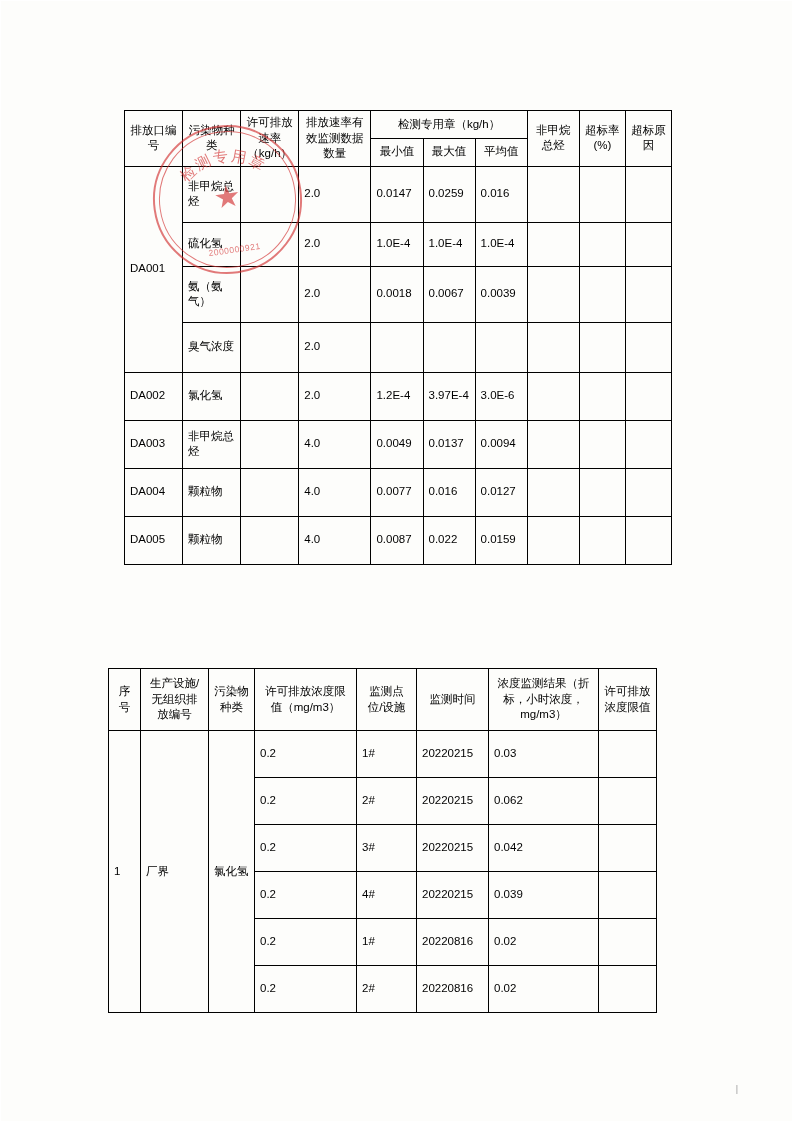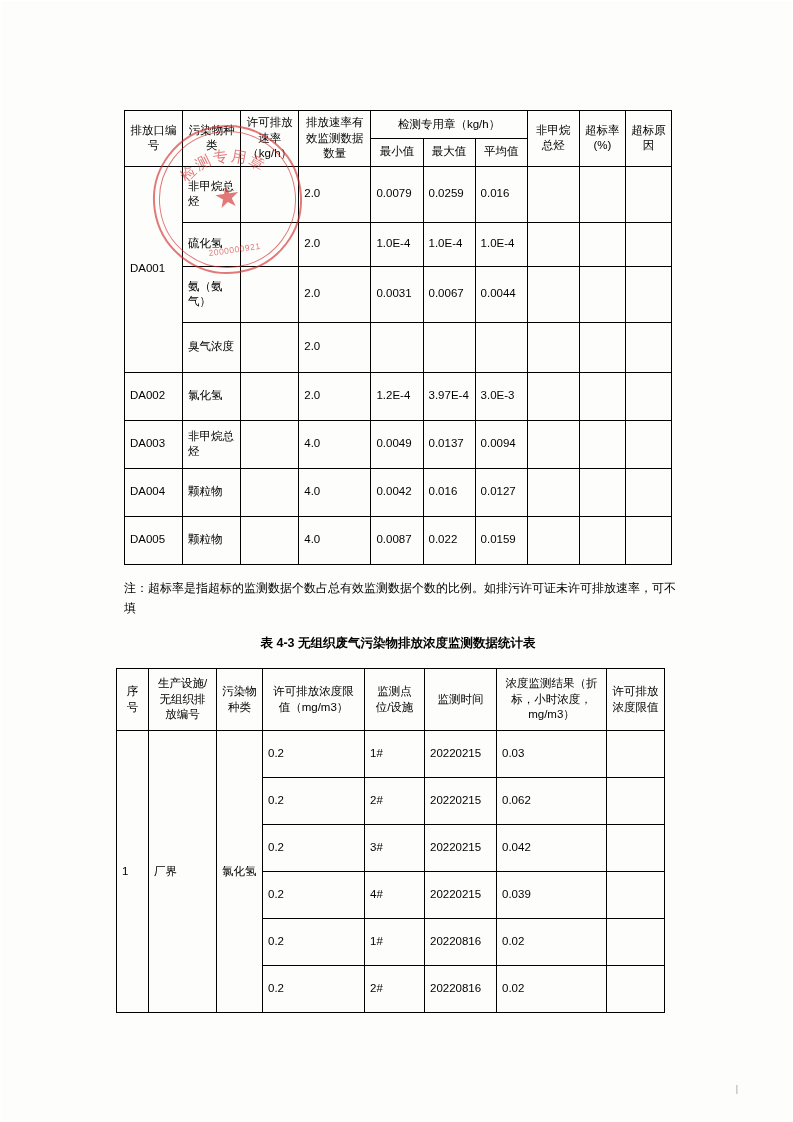--- a/index.html
+++ b/index.html
@@ -46,21 +46,21 @@
   .l { text-align: left; }
 
   #table1 {
     left: 124px;
     top: 110px;
     width: 548px;
   }
   #table1 table { width: 548px; }
 
   #table2 {
-    left: 116px;
+    left: 108px;
     top: 668px;
     width: 548px;
   }
   #table2 table { width: 548px; }
 
   .note {
     position: absolute;
     left: 124px;
     top: 578px;
     width: 560px;
@@ -179,21 +179,21 @@
           <th class="c">最大值</th>
           <th class="c">平均值</th>
         </tr>
       </thead>
       <tbody>
         <tr style="height:56px">
           <td class="l" rowspan="4" style="vertical-align:middle">DA001</td>
           <td class="l">非甲烷总烃</td>
           <td class="l"></td>
           <td class="l">2.0</td>
-          <td class="l">0.0079</td>
+          <td class="l">0.0147</td>
           <td class="l">0.0259</td>
           <td class="l">0.016</td>
           <td class="l"></td>
           <td class="l"></td>
           <td class="l"></td>
         </tr>
         <tr style="height:44px">
           <td class="l">硫化氢</td>
           <td class="l"></td>
           <td class="l">2.0</td>
@@ -201,23 +201,23 @@
           <td class="l">1.0E-4</td>
           <td class="l">1.0E-4</td>
           <td class="l"></td>
           <td class="l"></td>
           <td class="l"></td>
         </tr>
         <tr style="height:56px">
           <td class="l">氨（氨气）</td>
           <td class="l"></td>
           <td class="l">2.0</td>
-          <td class="l">0.0031</td>
+          <td class="l">0.0018</td>
           <td class="l">0.0067</td>
-          <td class="l">0.0044</td>
+          <td class="l">0.0039</td>
           <td class="l"></td>
           <td class="l"></td>
           <td class="l"></td>
         </tr>
         <tr style="height:50px">
           <td class="l">臭气浓度</td>
           <td class="l"></td>
           <td class="l">2.0</td>
           <td class="l"></td>
           <td class="l"></td>
@@ -226,21 +226,21 @@
           <td class="l"></td>
           <td class="l"></td>
         </tr>
         <tr style="height:48px">
           <td class="l">DA002</td>
           <td class="l">氯化氢</td>
           <td class="l"></td>
           <td class="l">2.0</td>
           <td class="l">1.2E-4</td>
           <td class="l">3.97E-4</td>
-          <td class="l">3.0E-3</td>
+          <td class="l">3.0E-6</td>
           <td class="l"></td>
           <td class="l"></td>
           <td class="l"></td>
         </tr>
         <tr style="height:48px">
           <td class="l">DA003</td>
           <td class="l">非甲烷总烃</td>
           <td class="l"></td>
           <td class="l">4.0</td>
           <td class="l">0.0049</td>
@@ -248,21 +248,21 @@
           <td class="l">0.0094</td>
           <td class="l"></td>
           <td class="l"></td>
           <td class="l"></td>
         </tr>
         <tr style="height:48px">
           <td class="l">DA004</td>
           <td class="l">颗粒物</td>
           <td class="l"></td>
           <td class="l">4.0</td>
-          <td class="l">0.0042</td>
+          <td class="l">0.0077</td>
           <td class="l">0.016</td>
           <td class="l">0.0127</td>
           <td class="l"></td>
           <td class="l"></td>
           <td class="l"></td>
         </tr>
         <tr style="height:48px">
           <td class="l">DA005</td>
           <td class="l">颗粒物</td>
           <td class="l"></td>
@@ -285,23 +285,21 @@
         <path id="arcpath" d="M 20,80 A 53,53 0 0 1 125,80" fill="none"></path>
       </defs>
       <text>
         <textPath href="#arcpath" startOffset="50%" text-anchor="middle">检测专用章</textPath>
       </text>
     </svg>
     <div class="star">★</div>
     <div class="bottom-text">2000000921</div>
   </div>
 
-  <div class="note">注：超标率是指超标的监测数据个数占总有效监测数据个数的比例。如排污许可证未许可排放速率，可不填</div>
-
-  <div class="caption">表 4-3 无组织废气污染物排放浓度监测数据统计表</div>
+
 
   <div class="table-wrap" id="table2">
     <table class="doc">
       <colgroup>
         <col style="width:32px">
         <col style="width:68px">
         <col style="width:46px">
         <col style="width:102px">
         <col style="width:60px">
         <col style="width:72px">

